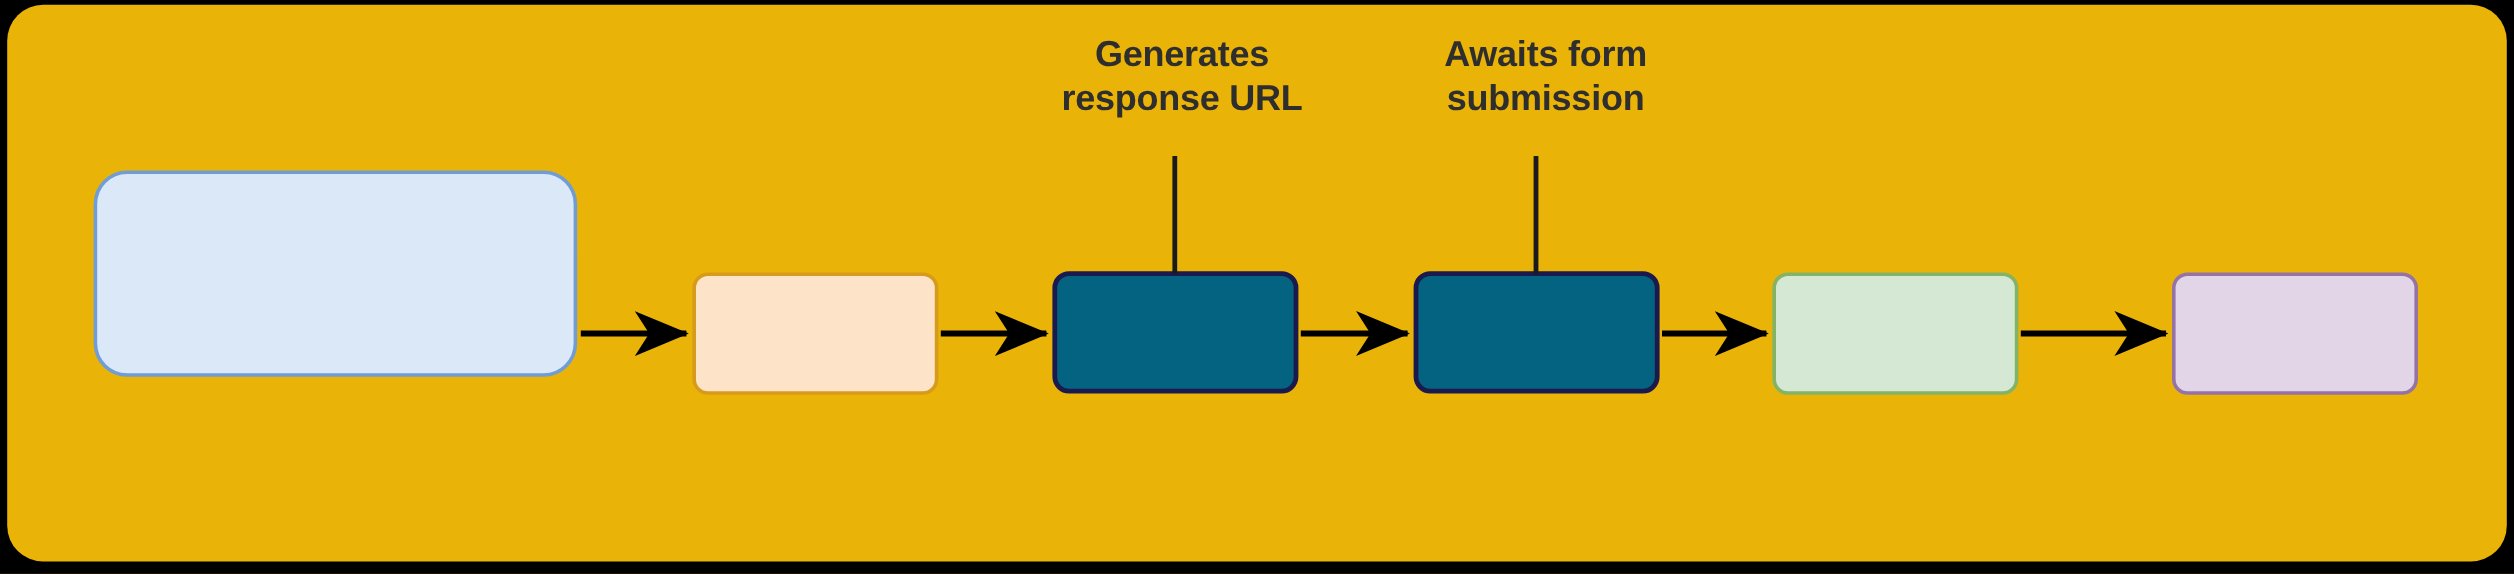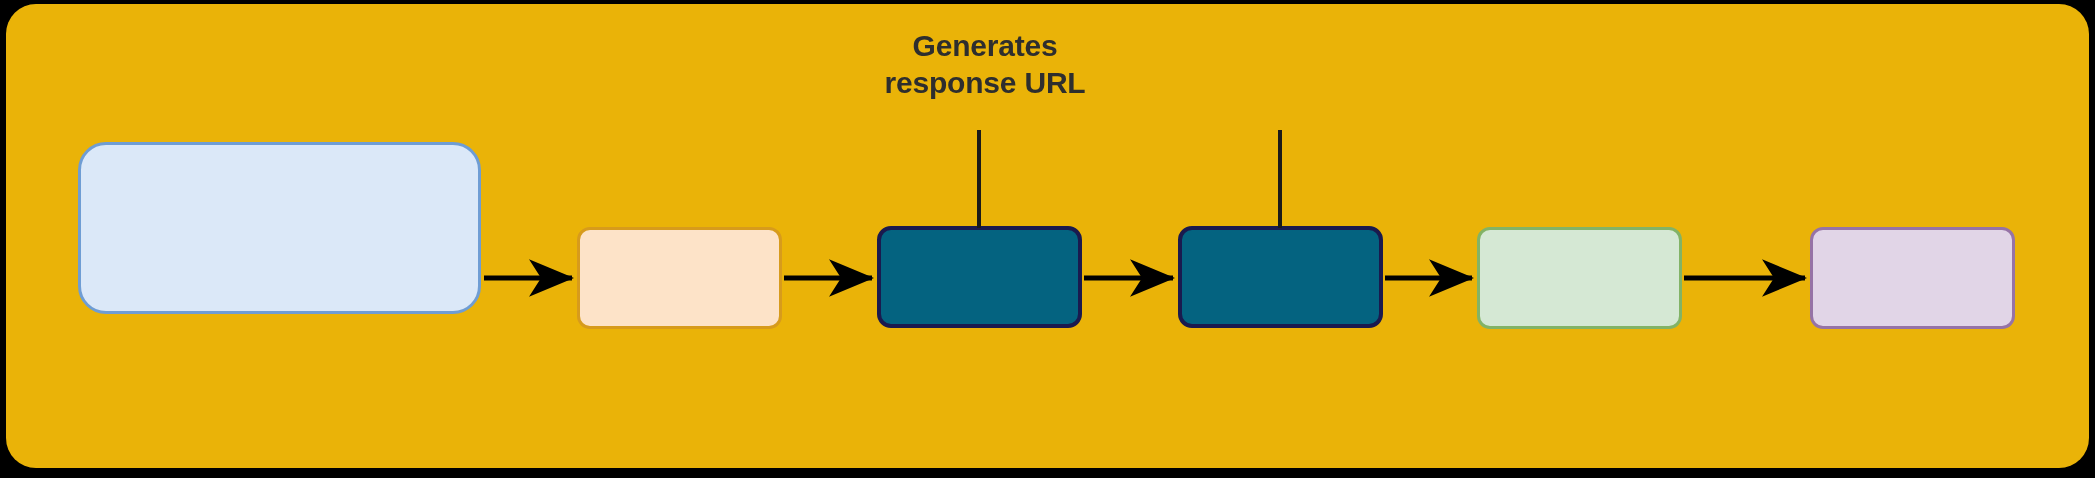--- a/index.html
+++ b/index.html
@@ -156,16 +156,18 @@
       <div class="node node-green"></div>
 
       <div class="node node-purple"></div>
 
       <div class="leader leader-1"></div>
       <div class="leader leader-2"></div>
 
       <div class="annotation ann-1">Generates
 response URL</div>
 
+      <div class="annotation ann-2">Awaits form
+submission</div>
 
     </div>
   </div>
 </div>
 
 </body></html>

